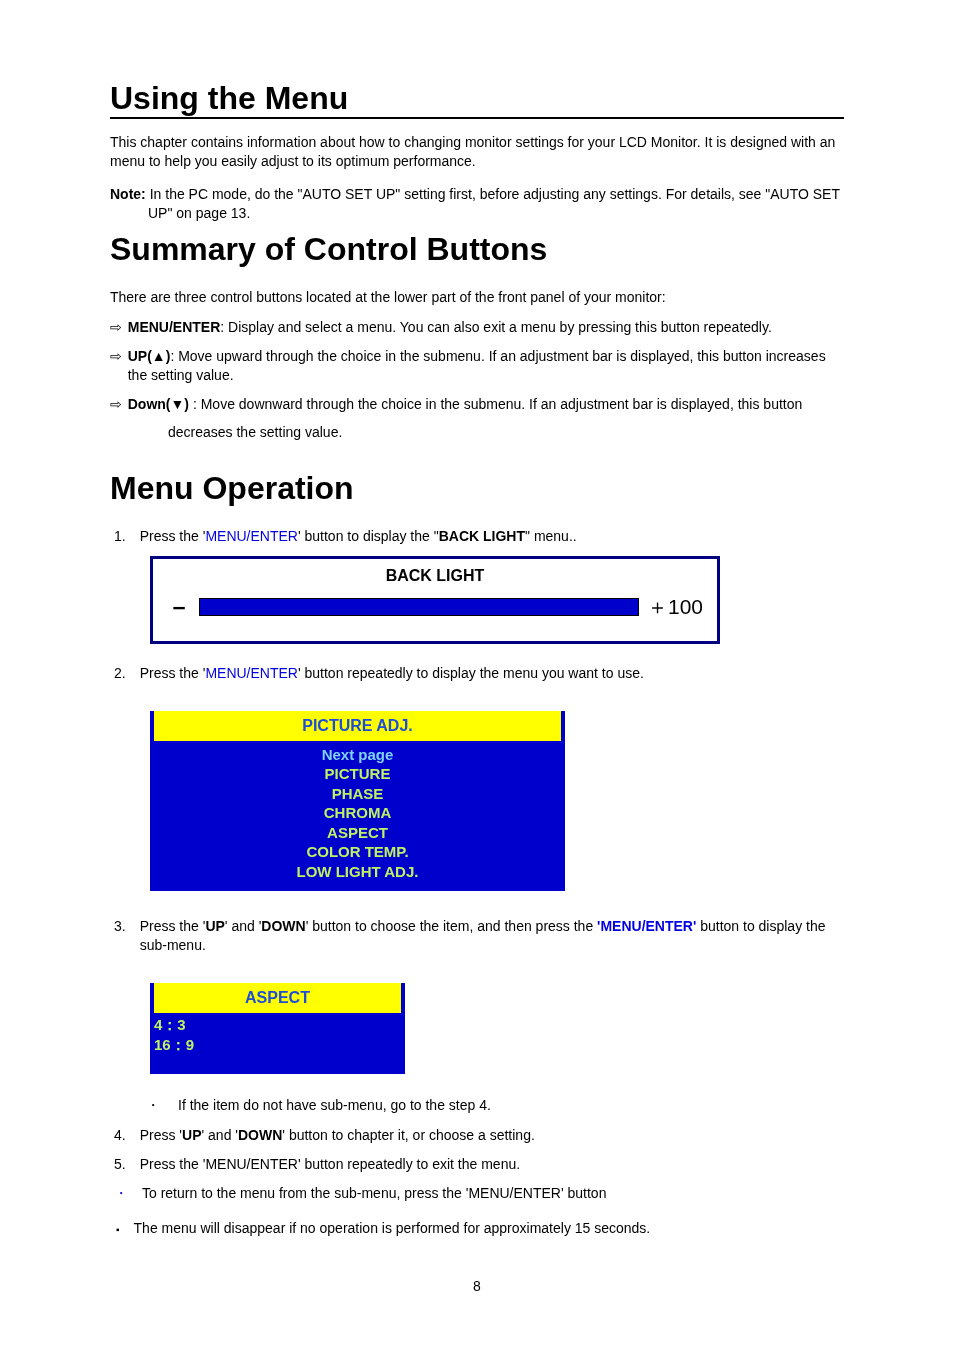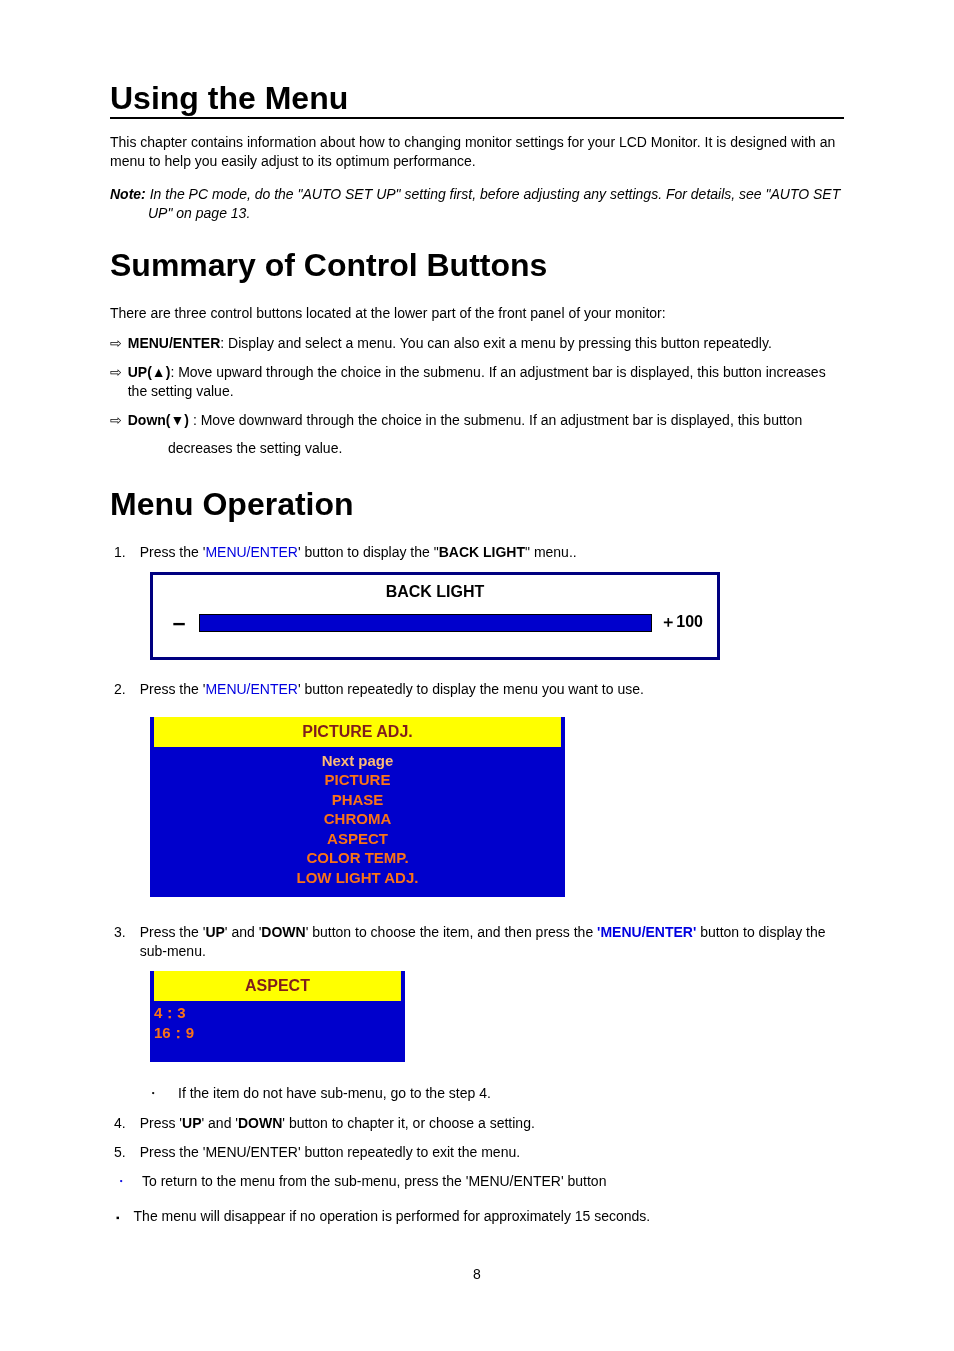--- a/index.html
+++ b/index.html
@@ -12,21 +12,21 @@
       font-size: 14px;
       color: #000;
     }
     .title {
       font-size: 32px;
       font-weight: bold;
       border-bottom: 2px solid #000;
       margin-bottom: 14px;
     }
     .intro { margin-bottom: 14px; line-height: 1.35; }
-    .note-line { margin-bottom: 24px; line-height: 1.35; padding-left: 38px; text-indent: -38px; font-style: italic; }
+    .note-line { margin-bottom: 8px; line-height: 1.35; padding-left: 38px; text-indent: -38px; }
     .h2 { font-size: 32px; font-weight: bold; margin-bottom: 20px; }
     .para { margin-bottom: 12px; line-height: 1.35; }
     .arrow-item { display: flex; gap: 6px; margin-bottom: 10px; line-height: 1.35; }
     .arrow-item .ar { flex: 0 0 auto; }
     .arrow-item .body { flex: 1; }
     .indent-cont { padding-left: 58px; }
     .bold { font-weight: bold; }
     .num-item { display: flex; gap: 14px; margin-bottom: 10px; line-height: 1.35; padding-left: 4px; }
     .num-item .n { flex: 0 0 auto; }
     .num-item .b { flex: 1; }
@@ -34,44 +34,45 @@
     .backlight-box {
       border: 3px solid #000080;
       width: 570px;
       margin: 10px 0 20px 40px;
       padding: 8px 14px 18px 14px;
     }
     .backlight-title { text-align: center; font-weight: bold; font-size: 16px; margin-bottom: 6px; }
     .backlight-row { display: flex; align-items: center; gap: 8px; }
     .minus { font-size: 24px; font-weight: bold; }
     .bar { flex: 1; height: 18px; background: #0000cc; border: 1px solid #000; }
-    .plus100 { font-size: 16px; font-weight: bold; }
+    .plus100 { font-size: 21px; font-weight: normal; }
     .picture-box {
       width: 415px;
       margin: 18px 0 26px 40px;
       border-left: 4px solid #0000cc;
       border-right: 4px solid #0000cc;
       border-bottom: 4px solid #0000cc;
     }
     .picture-header {
       background: #ffff00;
-      color: #7f1d1d;
+      color: #1d4ed8;
       font-weight: bold;
       text-align: center;
       padding: 6px 0;
       font-size: 16px;
+      margin-top: 28px;
     }
     .picture-body {
       background: #0000cc;
       text-align: center;
       padding: 4px 0 6px 0;
     }
     .picture-body .row { font-weight: bold; font-size: 15px; line-height: 1.3; }
-    .orange { color: #fdba74; }
-    .yellow { color: #f97316; }
+    .orange { color: #7dd3fc; }
+    .yellow { color: #bef264; }
     .aspect-box {
       width: 255px;
       margin: 10px 0 22px 40px;
       border-left: 4px solid #0000cc;
       border-right: 4px solid #0000cc;
       border-bottom: 4px solid #0000cc;
     }
     .aspect-body {
       background: #0000cc;
       padding: 2px 0 14px 0;

